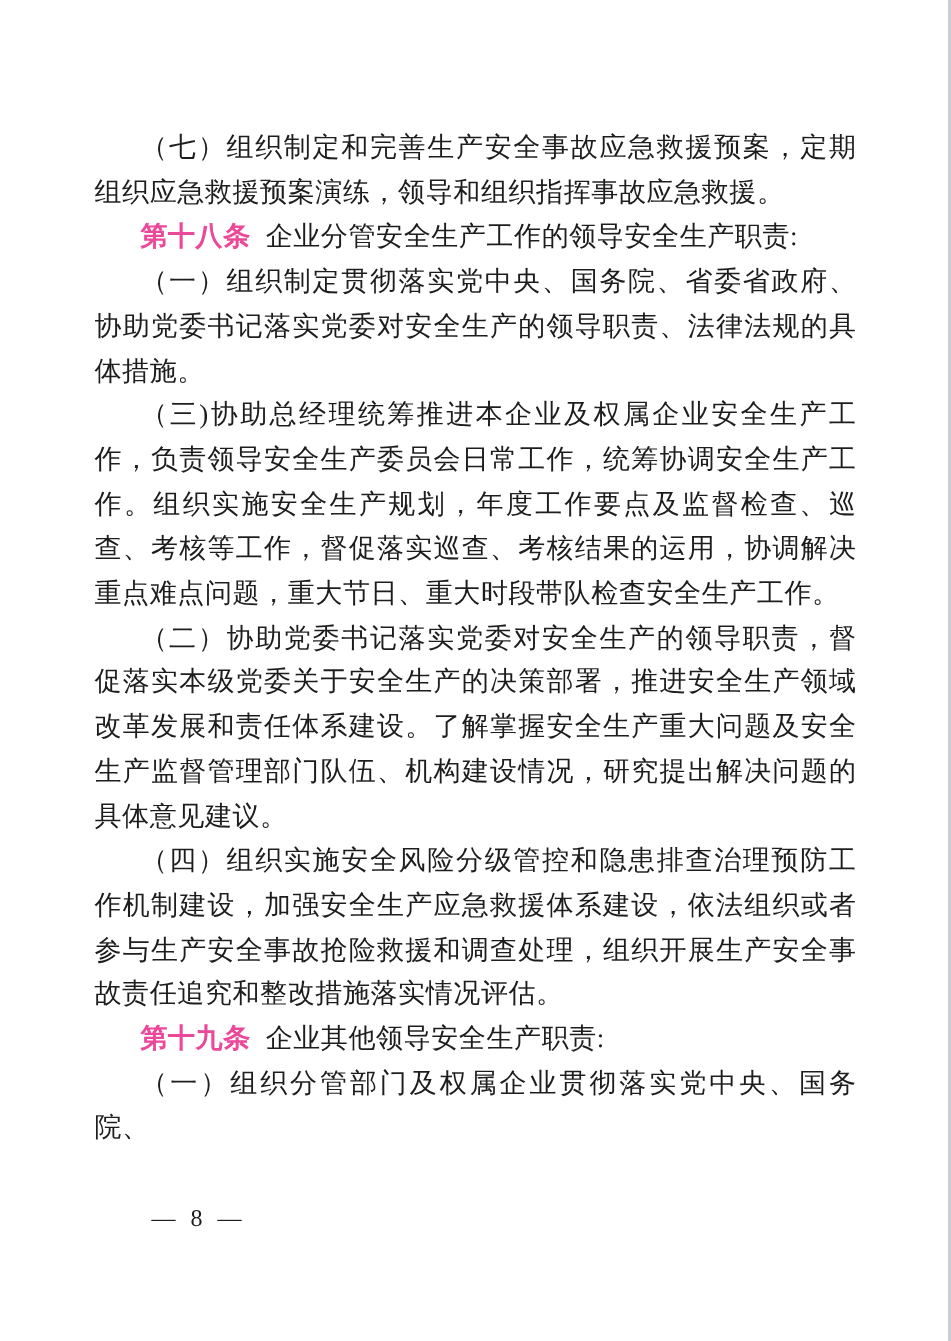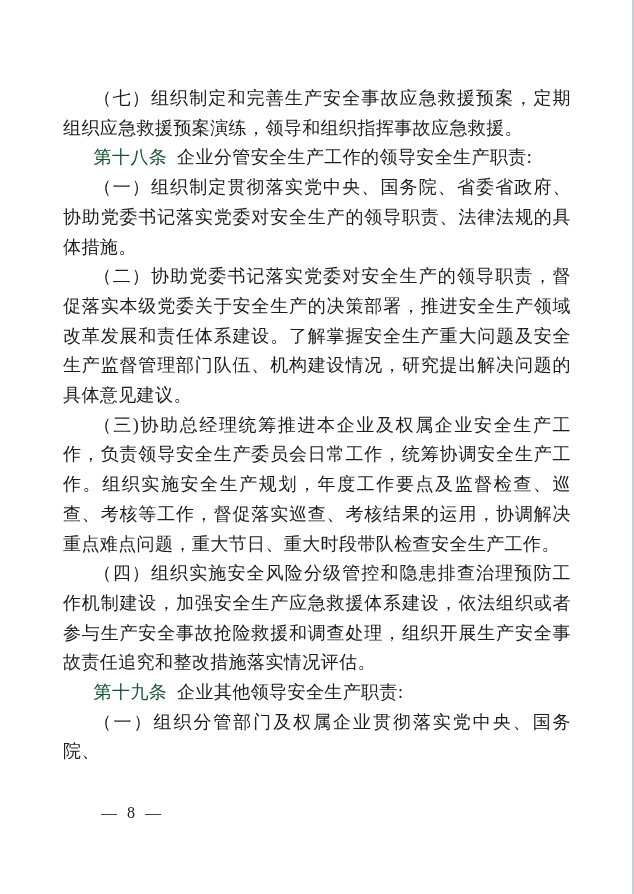--- a/index.html
+++ b/index.html
@@ -26,22 +26,22 @@
       padding: 0;
       font-size: 18px;
       line-height: 29.7px;
       color: #1d1d1d;
       text-align: justify;
       text-indent: 1.7em;
       letter-spacing: 0.4px;
       word-break: break-all;
     }
     .article-label {
-      font-weight: normal;
-      color: #14532d;
+      font-weight: bold;
+      color: #ec4899;
       margin-right: 0.55em;
     }
     .page-number {
       position: absolute;
       left: 101px;
       top: 804px;
       font-size: 16px;
       color: #1d1d1d;
       letter-spacing: 3px;
       font-family: "Liberation Serif", "DejaVu Serif", serif;
@@ -60,23 +60,23 @@
 
 <div class="page">
   <div class="content">
 
     <p class="para">（七）组织制定和完善生产安全事故应急救援预案，定期组织应急救援预案演练，领导和组织指挥事故应急救援。</p>
 
     <p class="para"><b class="article-label">第十八条</b><span>企业分管安全生产工作的领导安全生产职责:</span></p>
 
     <p class="para">（一）组织制定贯彻落实党中央、国务院、省委省政府、协助党委书记落实党委对安全生产的领导职责、法律法规的具体措施。</p>
 
+    <p class="para">（三)协助总经理统筹推进本企业及权属企业安全生产工作，负责领导安全生产委员会日常工作，统筹协调安全生产工作。组织实施安全生产规划，年度工作要点及监督检查、巡查、考核等工作，督促落实巡查、考核结果的运用，协调解决重点难点问题，重大节日、重大时段带队检查安全生产工作。</p>
+
     <p class="para">（二）协助党委书记落实党委对安全生产的领导职责，督促落实本级党委关于安全生产的决策部署，推进安全生产领域改革发展和责任体系建设。了解掌握安全生产重大问题及安全生产监督管理部门队伍、机构建设情况，研究提出解决问题的具体意见建议。</p>
-
-    <p class="para">（三)协助总经理统筹推进本企业及权属企业安全生产工作，负责领导安全生产委员会日常工作，统筹协调安全生产工作。组织实施安全生产规划，年度工作要点及监督检查、巡查、考核等工作，督促落实巡查、考核结果的运用，协调解决重点难点问题，重大节日、重大时段带队检查安全生产工作。</p>
 
     <p class="para">（四）组织实施安全风险分级管控和隐患排查治理预防工作机制建设，加强安全生产应急救援体系建设，依法组织或者参与生产安全事故抢险救援和调查处理，组织开展生产安全事故责任追究和整改措施落实情况评估。</p>
 
 
     <p class="para"><b class="article-label">第十九条</b><span>企业其他领导安全生产职责:</span></p>
 
     <p class="para">（一）组织分管部门及权属企业贯彻落实党中央、国务院、</p>
 
   </div>
 

